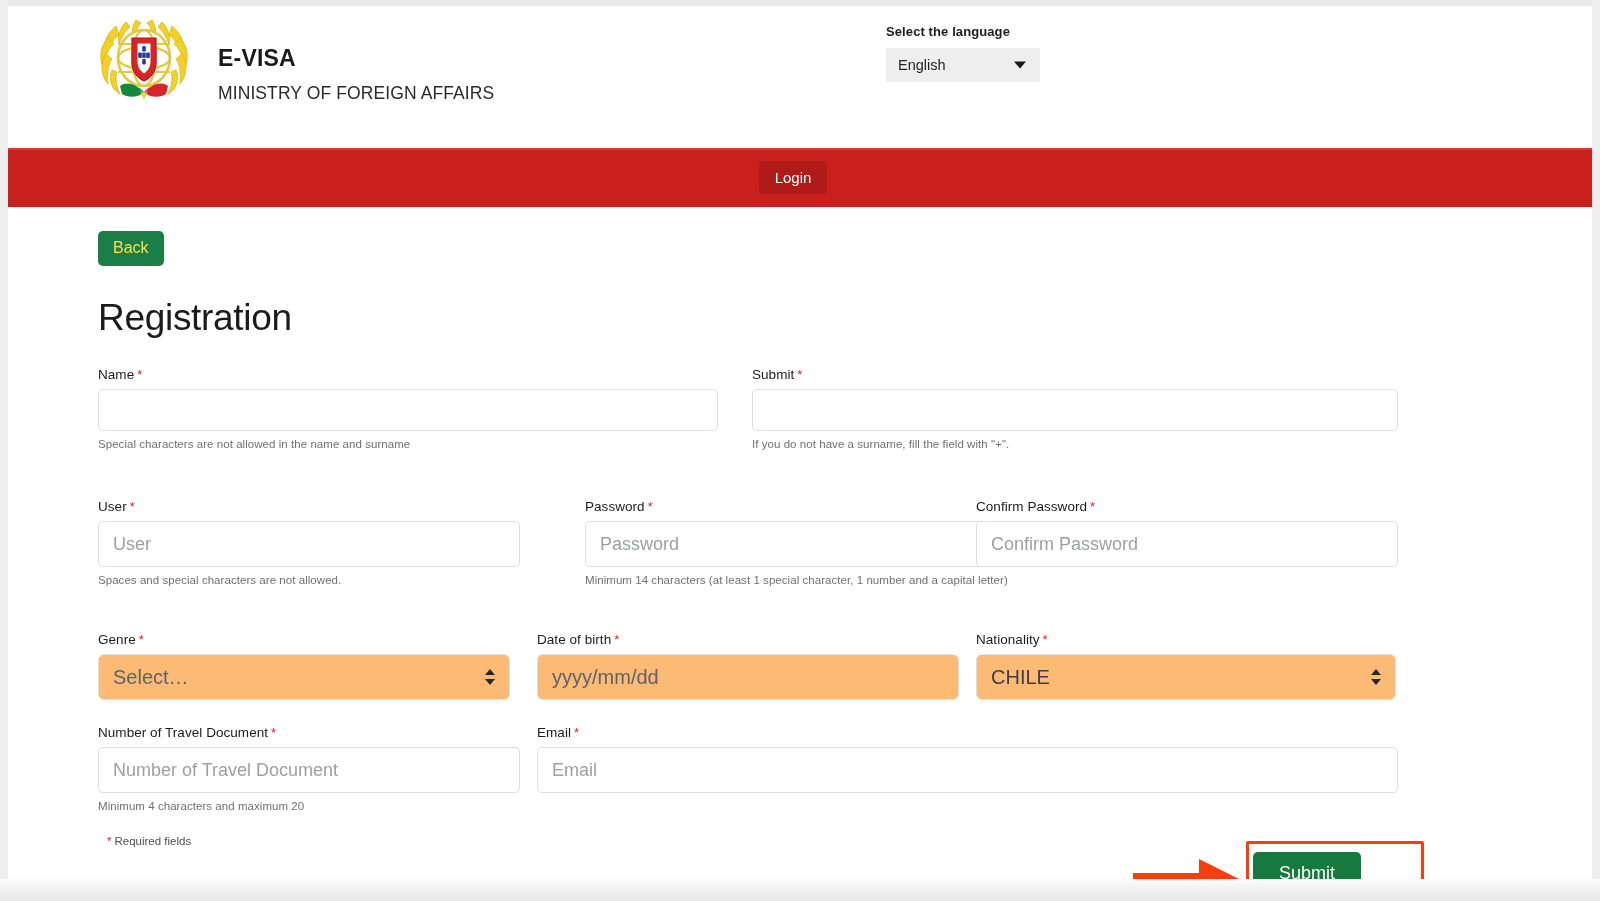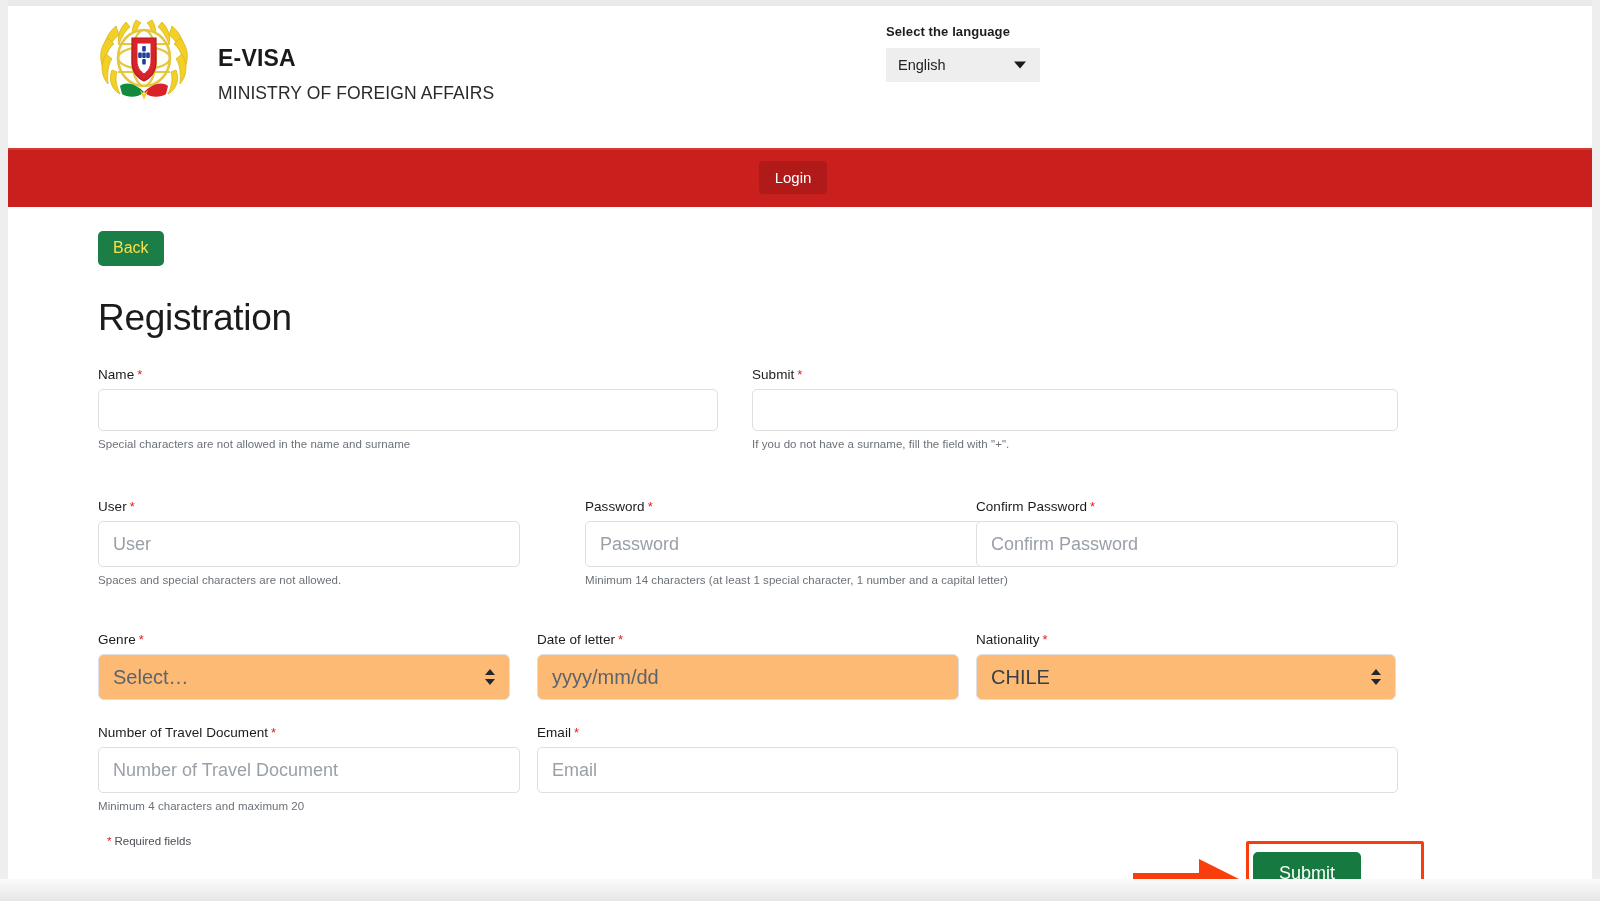--- a/index.html
+++ b/index.html
@@ -323,21 +323,21 @@
             <div class="f-label"><span>Genre</span><span class="req">*</span></div>
             <div class="f-select muted">
               <span>Select…</span>
               <span class="sel-arrows">
                   <i class="up"></i>
                   <i class="dn"></i>
                 </span>
             </div>
           </div>
           <div class="field" style="left:439px; top:265px; width:422px;">
-            <div class="f-label"><span>Date of letter</span><span class="req">*</span></div>
+            <div class="f-label"><span>Date of birth</span><span class="req">*</span></div>
             <div class="f-select muted">yyyy/mm/dd</div>
           </div>
           <div class="field" style="left:878px; top:265px; width:420px;">
             <div class="f-label"><span>Nationality</span><span class="req">*</span></div>
             <div class="f-select">
               <span>CHILE</span>
               <span class="sel-arrows">
                   <i class="up"></i>
                   <i class="dn"></i>
                 </span>

